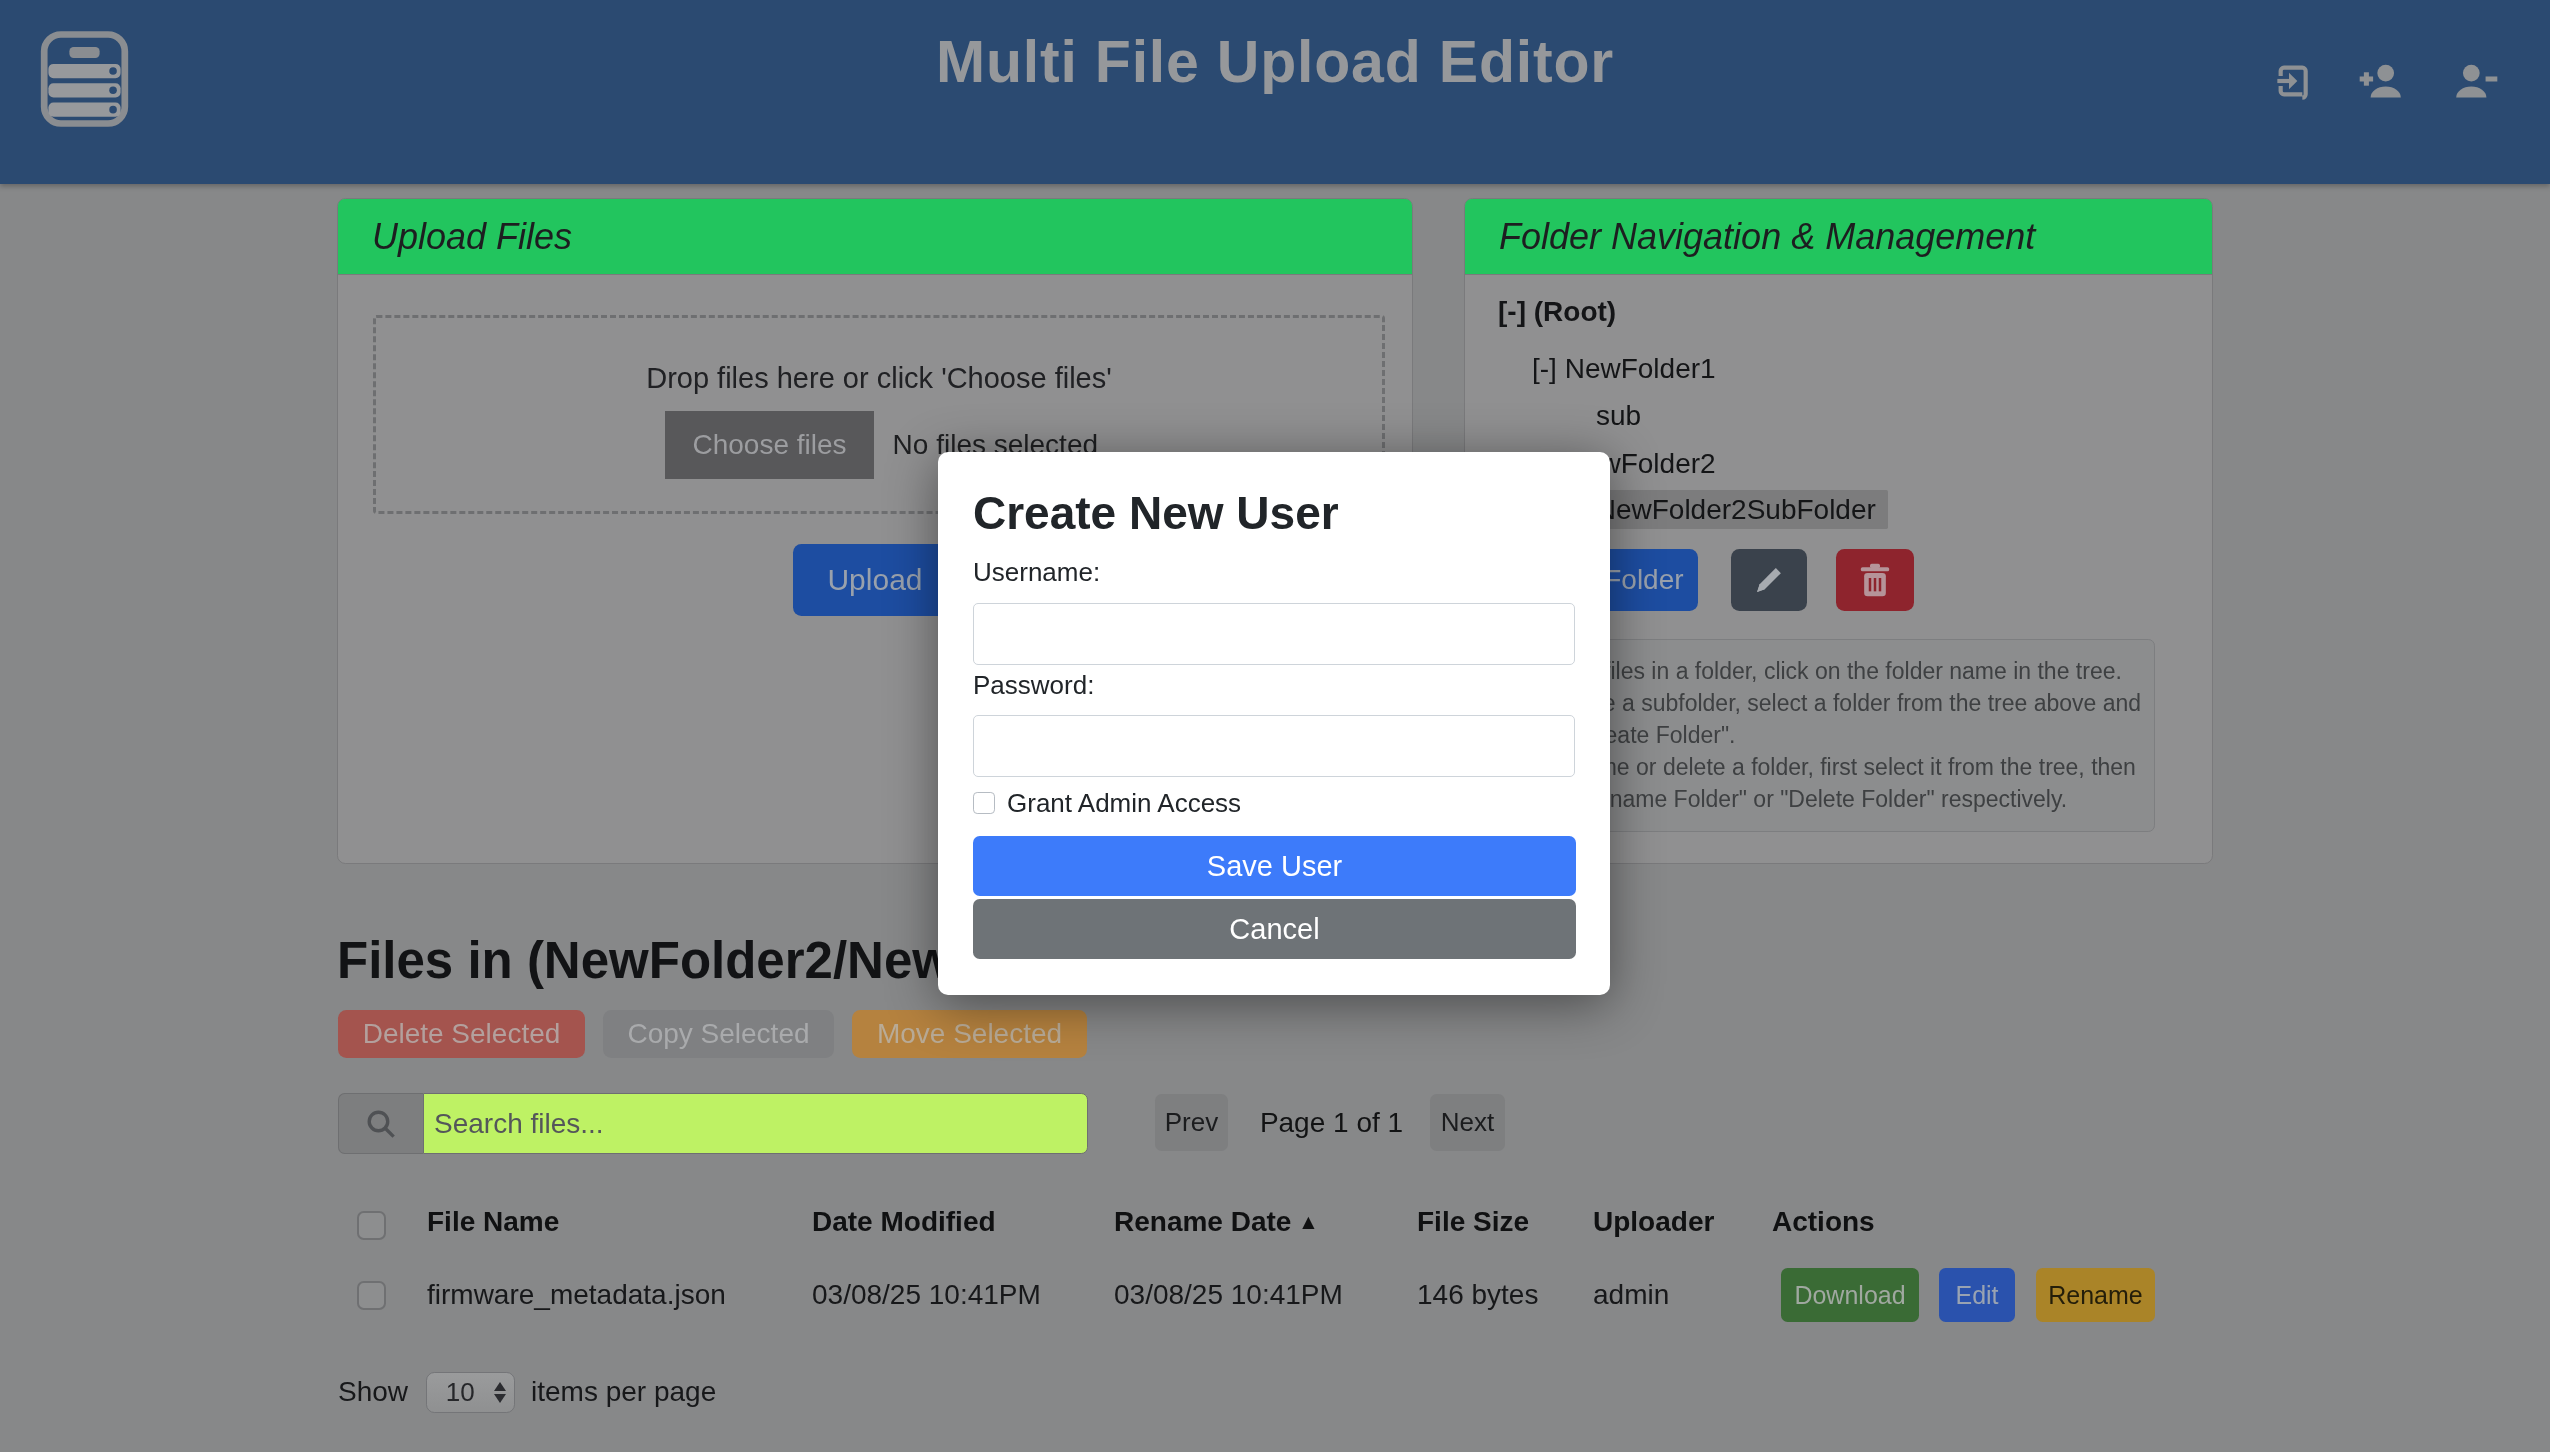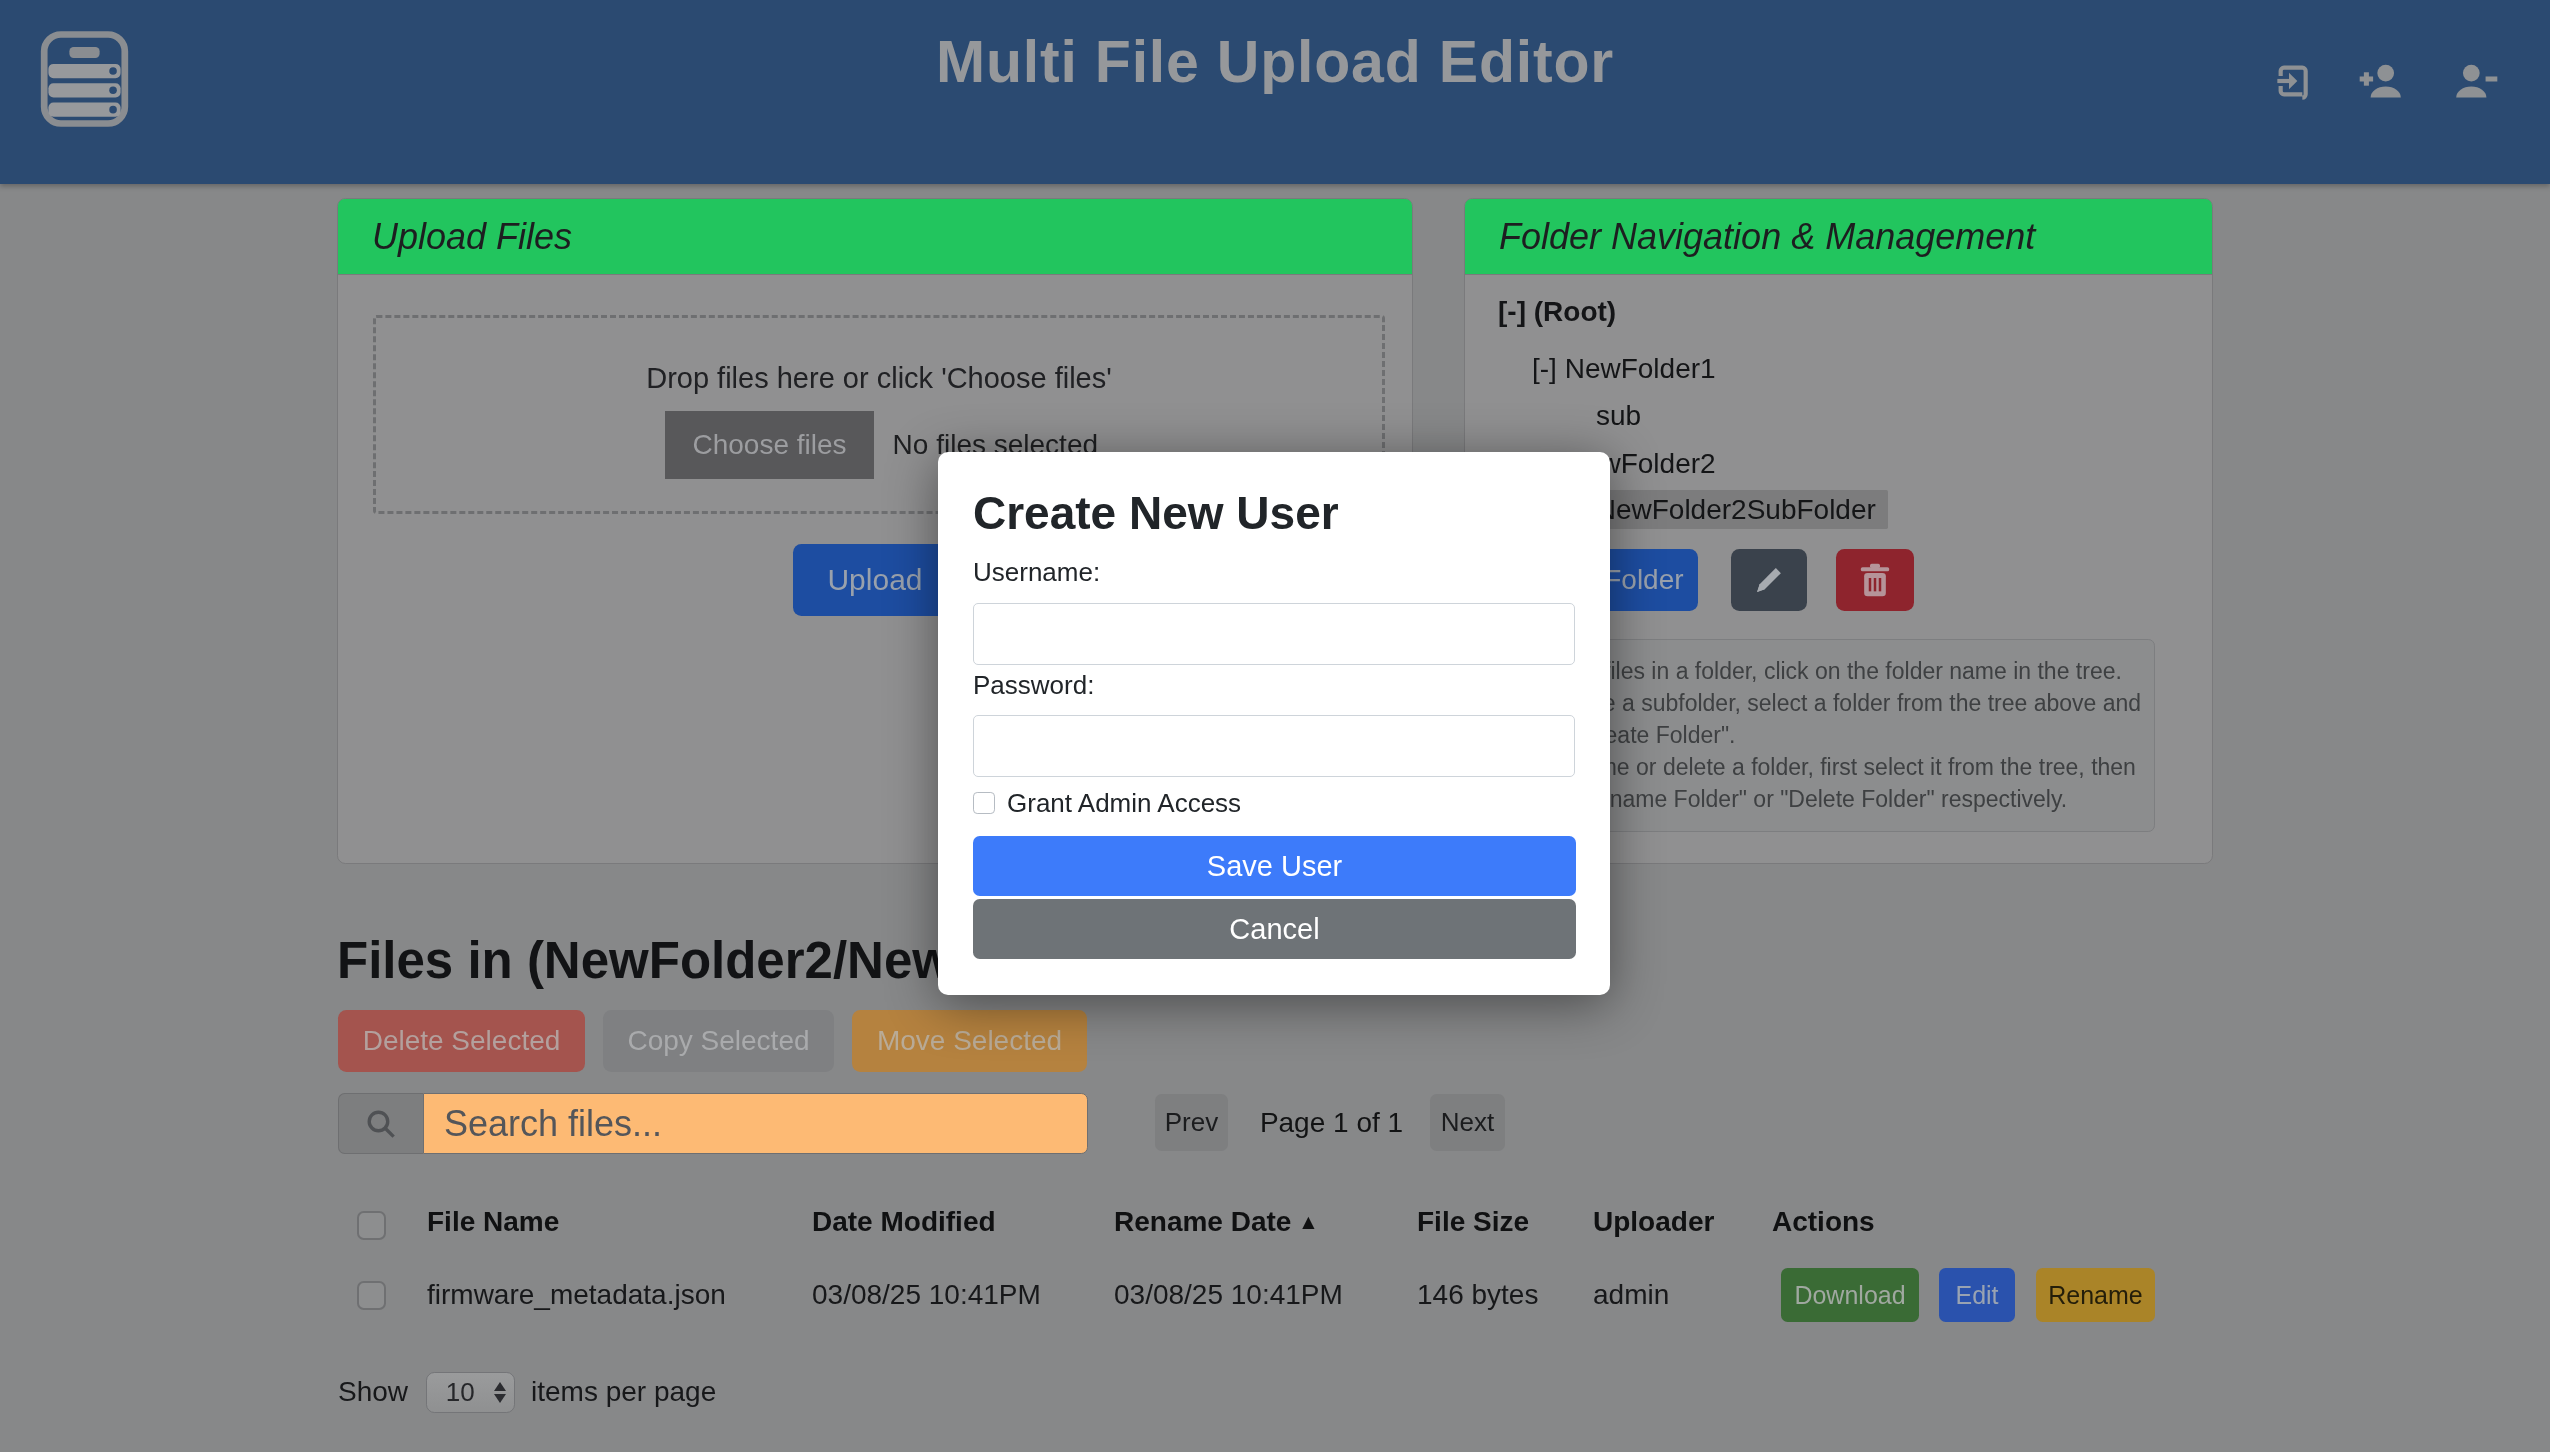--- a/index.html
+++ b/index.html
@@ -40,30 +40,30 @@
   .create-folder-btn{left:33px;width:200px;background:#1d4da1;color:#99a1ac;font-size:28px;}
   .rename-folder-btn{left:266px;width:76px;background:#3a424c;border-radius:10px;}
   .delete-folder-btn{left:371px;width:78px;background:#8e242d;border-radius:10px;}
   .info-box{position:absolute;left:33px;top:440px;width:633px;height:161px;background:#8c8d8e;
     border:1.7px solid #7d7e80;border-radius:6.7px;padding:15px 0 15px 22px;
     font-size:23px;line-height:32px;color:#3e4042;white-space:nowrap;}
 
   
   .files-heading{position:absolute;left:337px;top:931px;font-size:51px;font-weight:bold;
     color:#121315;white-space:nowrap;}
-  .tb-btn{position:absolute;top:1010px;height:62px;font-size:28px;border-radius:8.4px;}
+  .tb-btn{position:absolute;top:1010px;height:48px;font-size:28px;border-radius:8.4px;}
   .del-sel{left:338px;width:247px;background:#a4544e;color:#b3a09d;}
   .copy-sel{left:603px;width:231px;background:#7f8082;color:#a9aaac;}
   .move-sel{left:852px;width:235px;background:#b5823f;color:#b9ab97;}
 
   .search-wrap{position:absolute;left:338px;top:1093px;width:750px;height:61px;display:flex;}
   .search-prefix{width:84px;background:#7d7e7f;border:1.7px solid #6e6f71;border-right:none;
     border-radius:6.7px 0 0 6.7px;display:flex;align-items:center;justify-content:center;}
-  .search-input{flex:1;background:#fdba74;border:1.7px solid #6e6f71;border-radius:0 6.7px 6.7px 0;
-    font-size:36px;color:#303234;padding:0 20px;outline:none;font-family:"Liberation Sans",sans-serif;}
+  .search-input{flex:1;background:#bef264;border:1.7px solid #6e6f71;border-radius:0 6.7px 6.7px 0;
+    font-size:28px;color:#303234;padding:0 10px;outline:none;font-family:"Liberation Sans",sans-serif;}
   .search-input::placeholder{color:#54565a;opacity:1;}
 
   .pg-btn{position:absolute;top:1094px;height:57px;background:#7e7f80;color:#1b1c1e;
     font-size:26px;border-radius:6.7px;}
   .pg-label{position:absolute;left:1249px;top:1094px;width:165px;height:57px;line-height:57px;
     text-align:center;font-size:28px;color:#121314;}
 
   .th{position:absolute;top:1206px;font-size:28px;font-weight:bold;color:#101112;white-space:nowrap;}
   .td{position:absolute;top:1279px;font-size:28px;color:#17181a;white-space:nowrap;}
   .cbx{position:absolute;left:357px;width:29px;height:29px;border:2.5px solid #6f7072;

